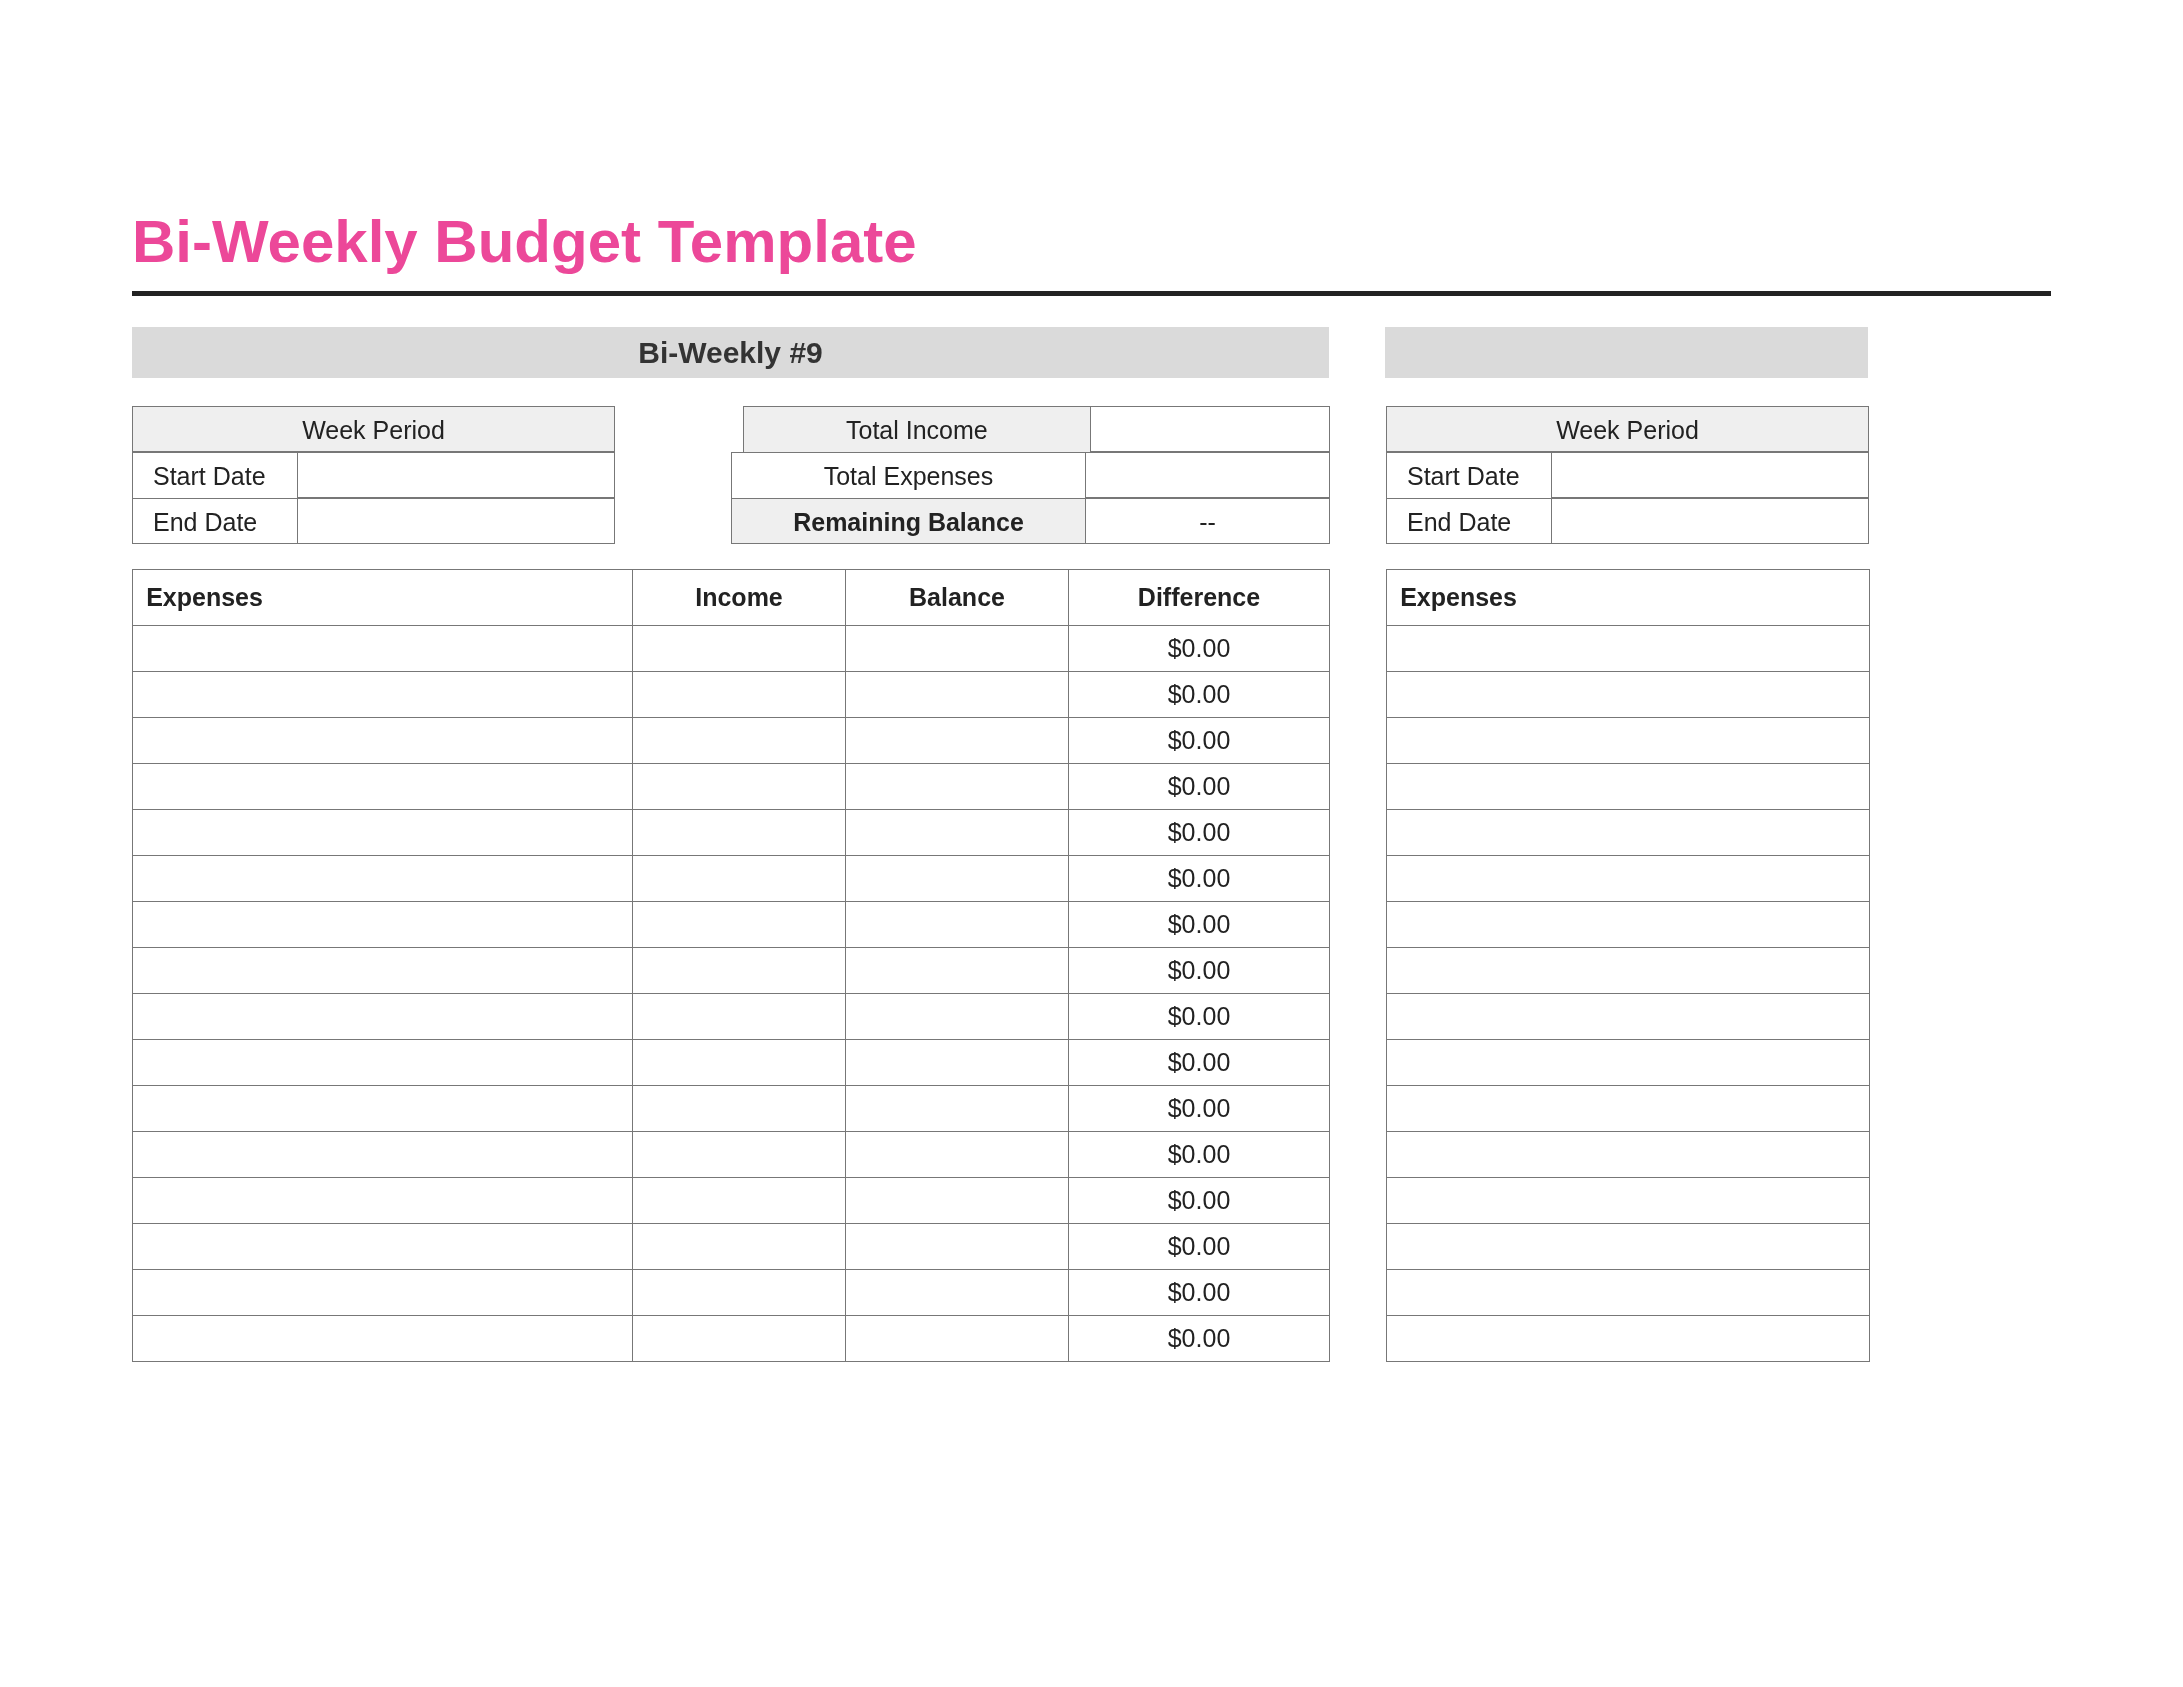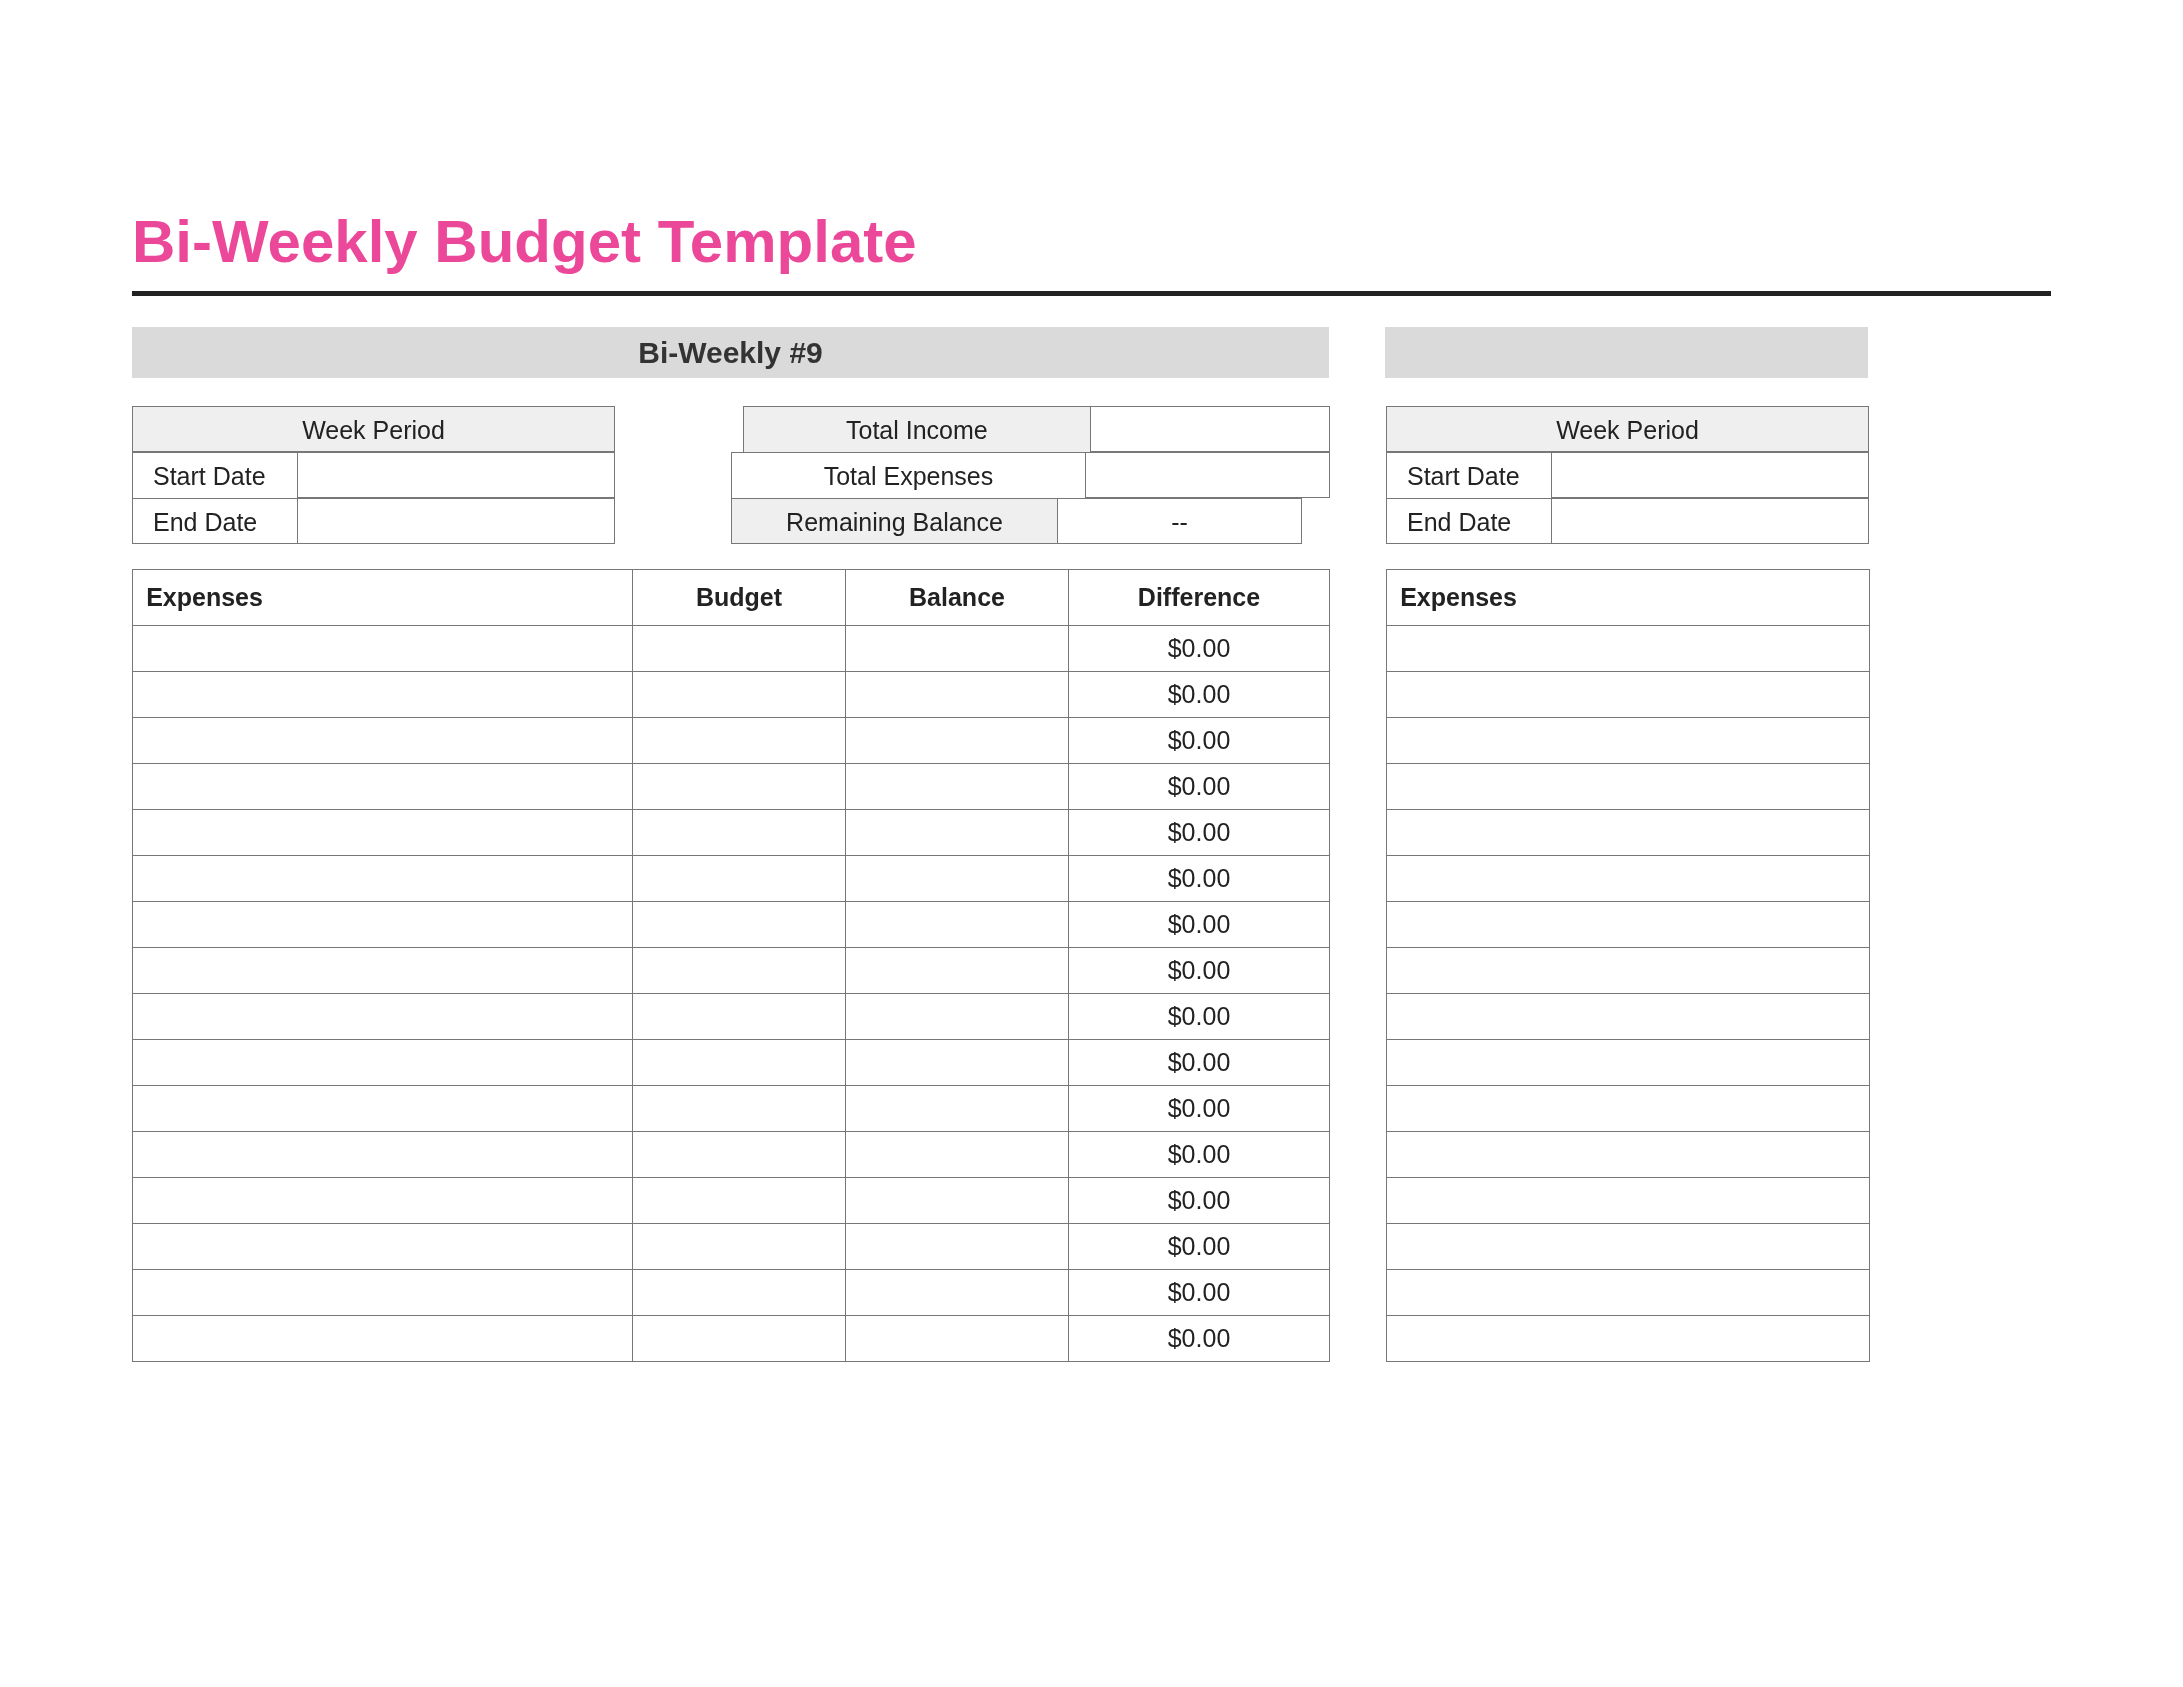--- a/index.html
+++ b/index.html
@@ -140,21 +140,21 @@
     <div class="summary-block" style="width:599px;">
       <div class="pair">
         <div class="cellbox shaded center" style="width:354px;margin-left:12px;">Total Income</div>
         <div class="cellbox" style="width:245px;"></div>
       </div>
       <div class="pair">
         <div class="cellbox center" style="width:354px;text-align:center;">Total Expenses</div>
         <div class="cellbox" style="width:245px;"></div>
       </div>
       <div class="pair">
-        <div class="cellbox shaded center" style="width:326px;border-bottom-width:1.7px;">Remaining Balance</div>
+        <div class="cellbox shaded center" style="width:354px;border-bottom-width:1.7px;font-weight:bold;">Remaining Balance</div>
         <div class="cellbox center" style="width:245px;border-bottom-width:1.7px;">--</div>
       </div>
     </div>
 
     <div style="width:56px;"></div>
 
     <div class="summary-block" style="width:483px;">
       <div class="cellbox shaded center" style="border-bottom-width:1.7px;">Week Period</div>
       <div class="pair">
         <div class="cellbox left" style="width:165px;">Start Date</div>
@@ -172,21 +172,21 @@
     <table class="expenses">
       <colgroup>
         <col class="col-exp">
           <col class="col-bud">
           <col class="col-act">
           <col class="col-diff">
       </colgroup>
       <thead>
         <tr>
           <th style="height:56px;">Expenses</th>
-          <th class="center">Budget</th>
+          <th class="center">Income</th>
           <th class="center">Balance</th>
           <th class="center">Difference</th>
         </tr>
       </thead>
       <tbody id="tbody-left">
           <tr>
             <td></td>
             <td></td>
             <td></td>
             <td class="right">$0.00</td>

